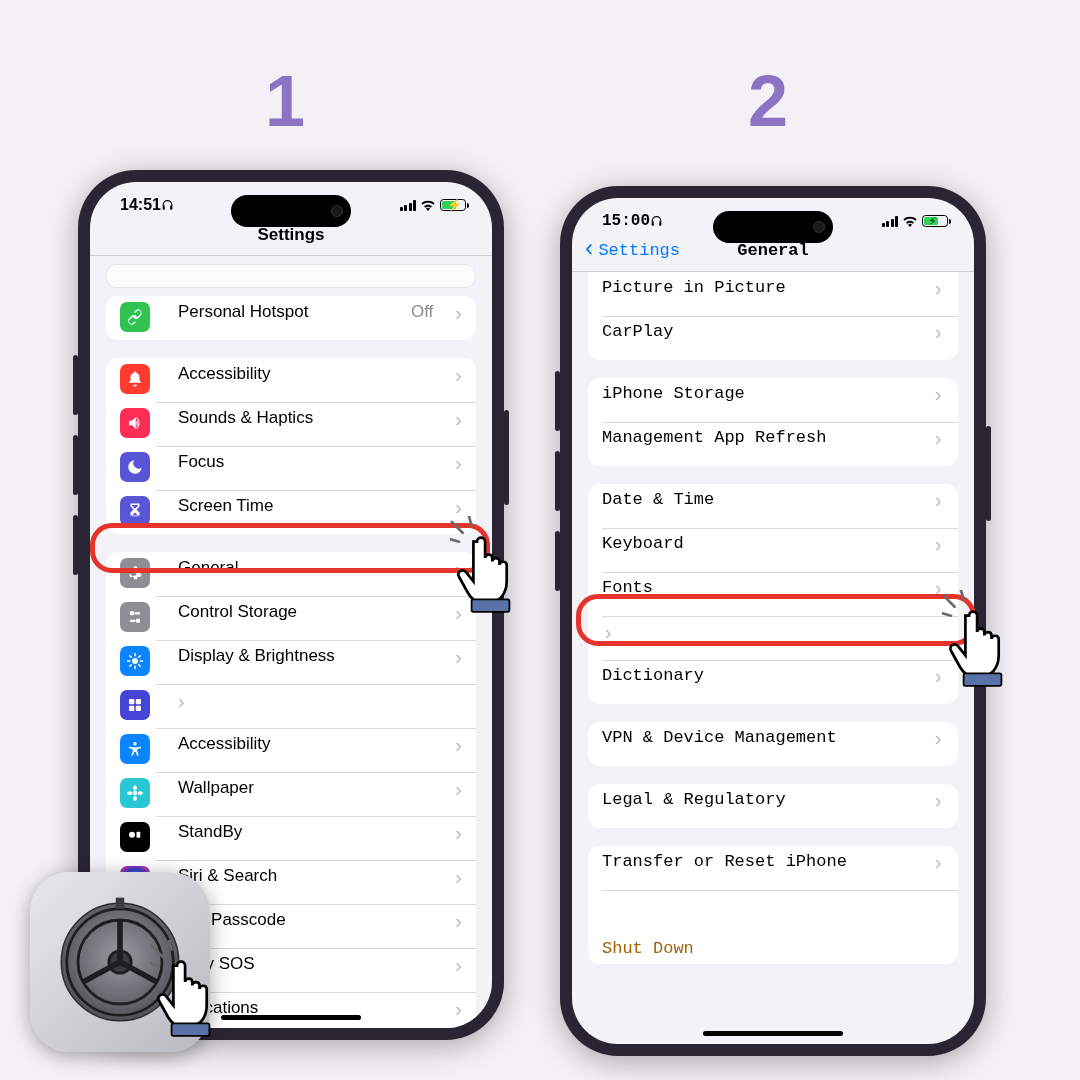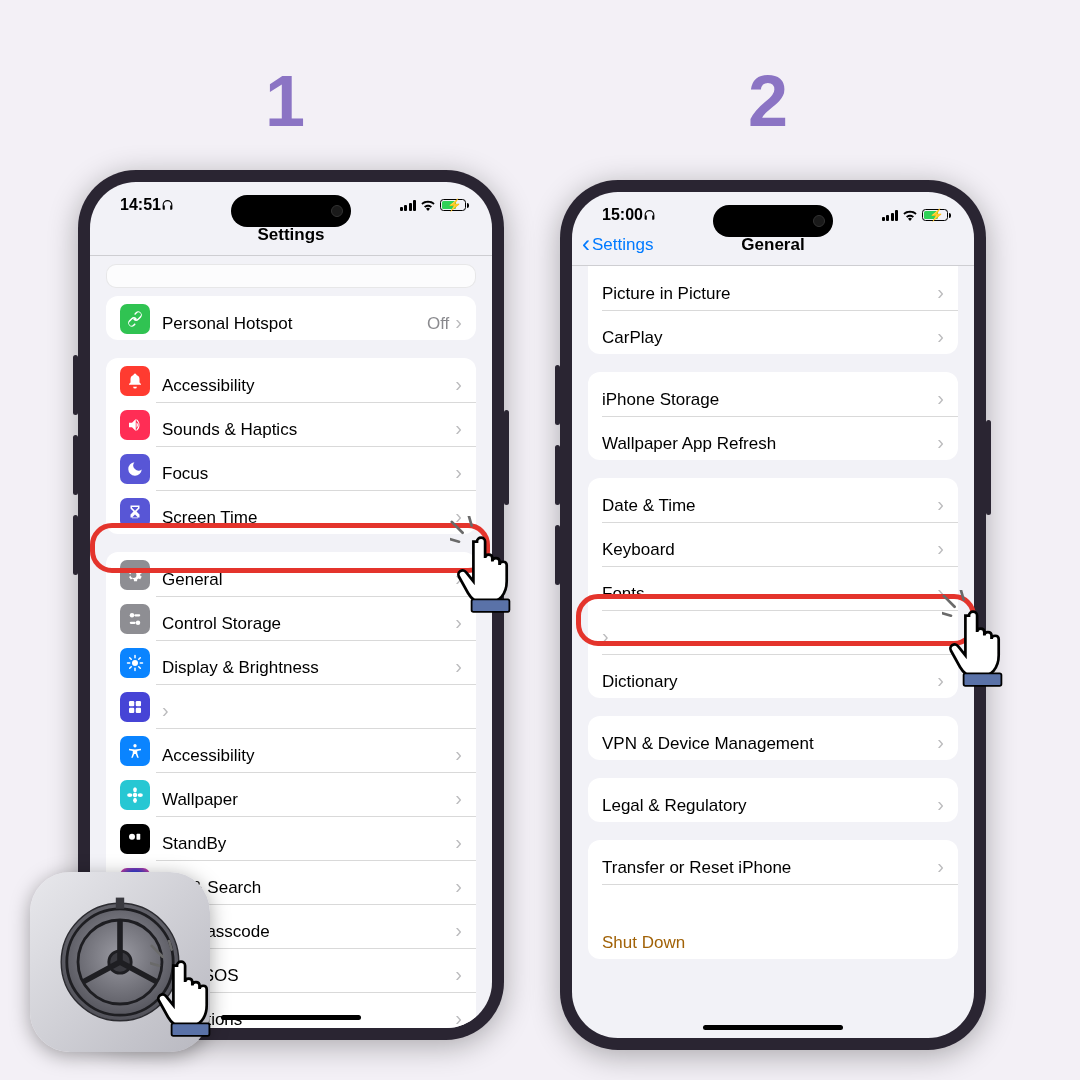--- a/index.html
+++ b/index.html
@@ -77,22 +77,22 @@
   .nav-back { position:absolute; left:10px; display:flex; align-items:center; color:#007aff; font-size:17px; gap:2px;}
   .nav-back .chev{font-size:24px; font-weight:500; margin-top:-2px;}
   
   .searchbox {
     margin: 8px 16px 4px; height:24px; background:#fff; border:0.5px solid rgba(0,0,0,0.1); border-radius:10px; opacity:0.8;
   }
   .content { padding: 0 0 0 0;}
   .group { margin: 18px 16px 0; background:#fff; border-radius:12px; overflow:hidden; }
   .group.tight-top { margin-top: 8px; }
   .row {
-    display:flex; align-items:flex-end; min-height:44px; padding: 6px 14px 6px 14px;
-    position:relative; font-size:17px; color:#000;
+    display:flex; align-items:flex-start; min-height:44px; padding: 6px 14px 6px 14px;
+    position:relative; font-size:17px; color:#000;gap:16px;
   }
   .row + .row::before {
     content:""; position:absolute; top:0; left:50px; right:0; height:0.5px; background:rgba(0,0,0,0.15);
   }
   .row.noicon + .row.noicon::before,
   .group.noicons .row + .row::before { left:14px; }
   .row .label { flex:1; }
   .row .value { color:rgba(60,60,67,0.6); font-size:17px; margin-right:6px;}
   .row .chev-r { color:rgba(60,60,67,0.35); font-size:20px; font-weight:400;}
   .row.link .label { color:#a16207;margin-top:43px; }
@@ -352,21 +352,21 @@
 <svg class="hand" style="left:450px;top:516px;" viewBox="0 0 100 110">
   <g class="burst">
       <line x1="14" y1="18" x2="2" y2="6"></line>
       <line x1="24" y1="10" x2="20" y2="-4"></line>
       <line x1="10" y1="28" x2="-4" y2="24"></line>
     </g>
   <path class="hand-body" d="M30 28c0-6 9-6 9 0v18c0-5 8-5 8 0v4c0-5 8-5 8 0v4c0-5 8-5 8 0v18c0 14-8 24-22 24H36c-7 0-12-4-16-11l-10-18c-3-5 4-10 8-5l8 10V28z"></path>
   <rect class="hand-cuff" x="24" y="92" width="42" height="14" rx="2"></rect>
 </svg>
 
-<div class="phone" style="left:560px;top:180px;">
+<div class="phone" style="left:560px;top:186px;font-family:Liberation Mono, monospace;">
   <div class="screen">
     <div class="island"></div>
     <div class="status-bar">
       <div class="status-left">
         <span>15:00</span>
         <svg class="hp-icon" viewBox="0 0 24 24">
             <path fill="#000" d="M12 2a9 9 0 0 0-9 9v7a2 2 0 0 0 2 2h2v-8H5v-1a7 7 0 1 1 14 0v1h-2v8h2a2 2 0 0 0 2-2v-7a9 9 0 0 0-9-9z"></path>
           </svg>
       </div>
       <div class="status-right">
@@ -403,21 +403,21 @@
           <span class="label">CarPlay</span>
           <span class="chev-r">›</span>
         </div>
       </div>
       <div class="group noicons">
         <div class="row noicon">
           <span class="label">iPhone Storage</span>
           <span class="chev-r">›</span>
         </div>
         <div class="row noicon">
-          <span class="label">Wallpaper App Refresh</span>
+          <span class="label">Management App Refresh</span>
           <span class="chev-r">›</span>
         </div>
       </div>
       <div class="group noicons">
         <div class="row noicon">
           <span class="label">Date &amp; Time</span>
           <span class="chev-r">›</span>
         </div>
         <div class="row noicon">
           <span class="label">Keyboard</span>

